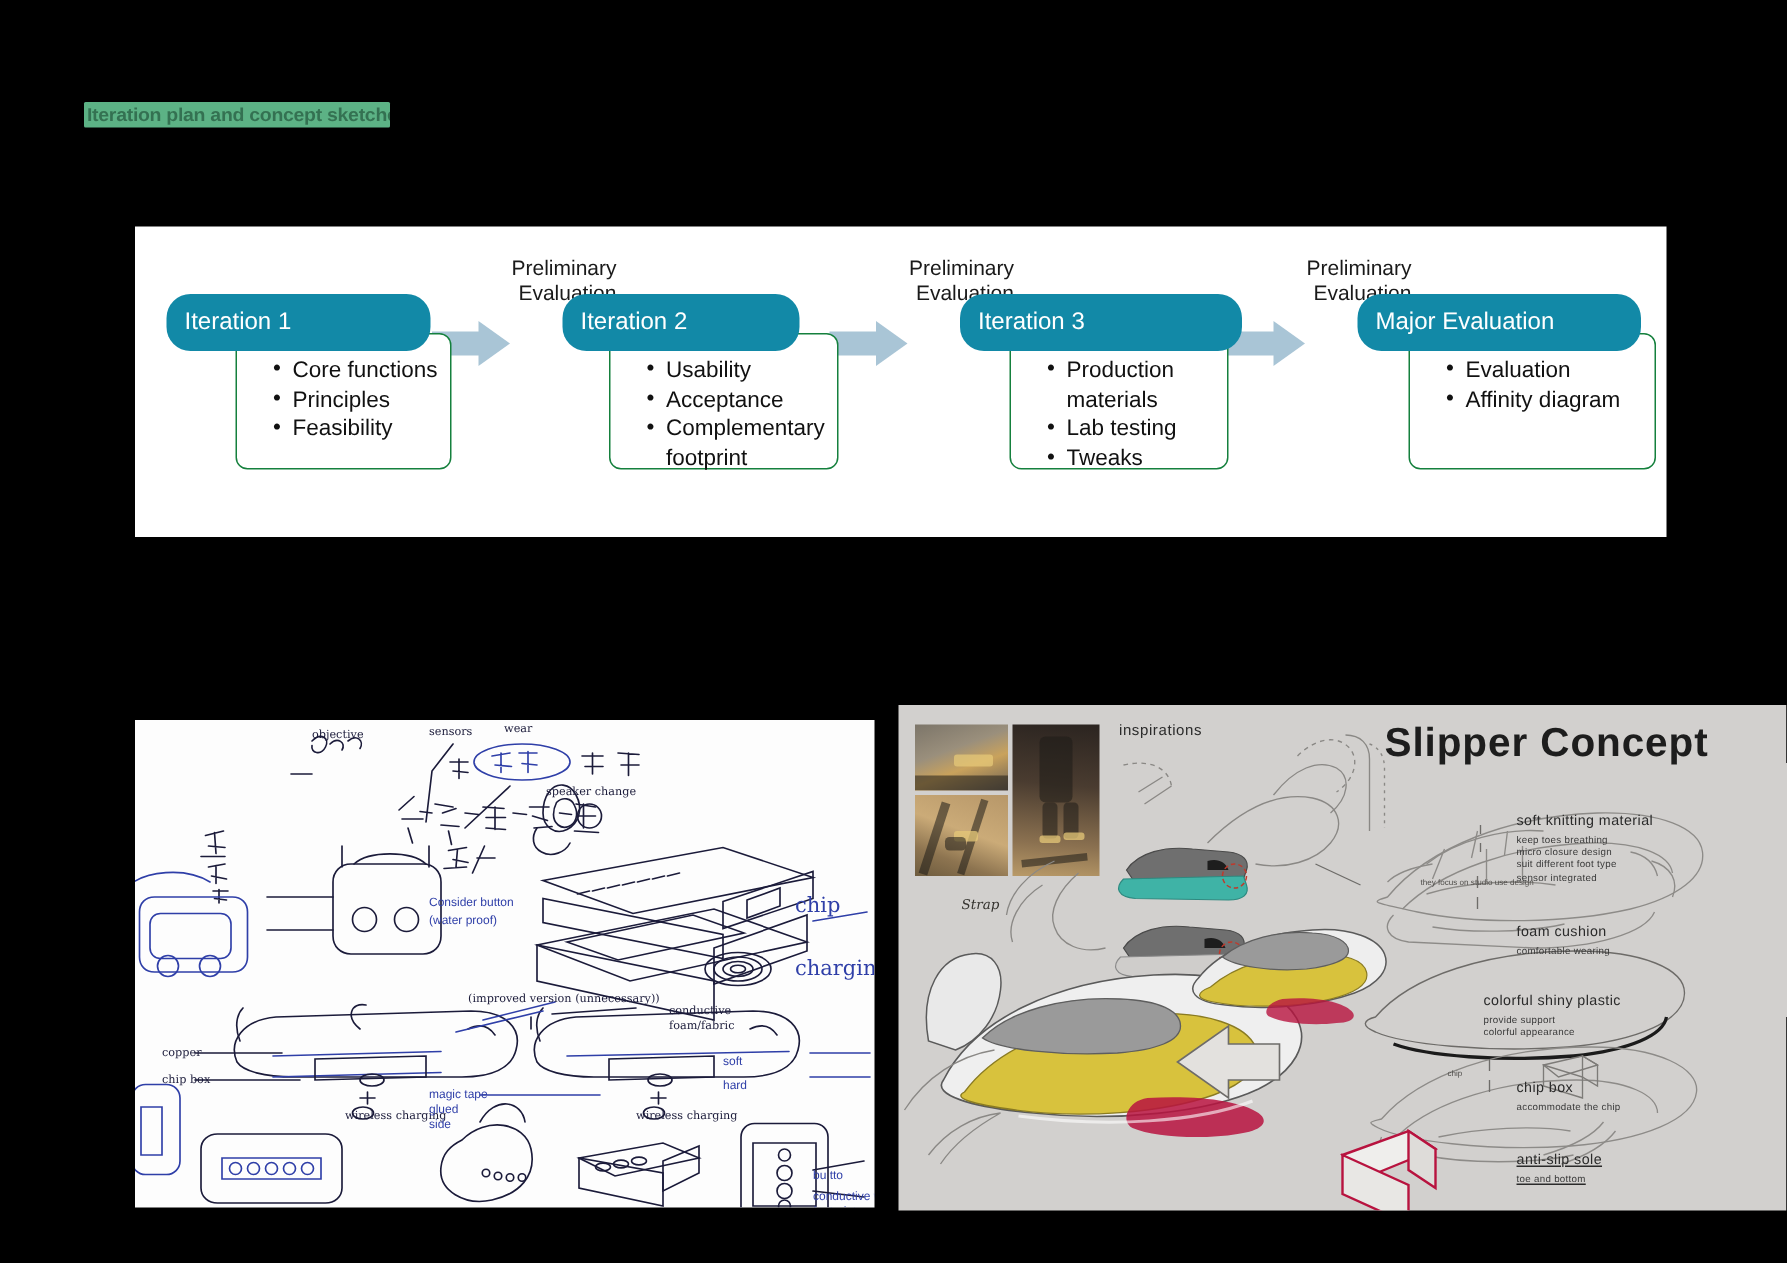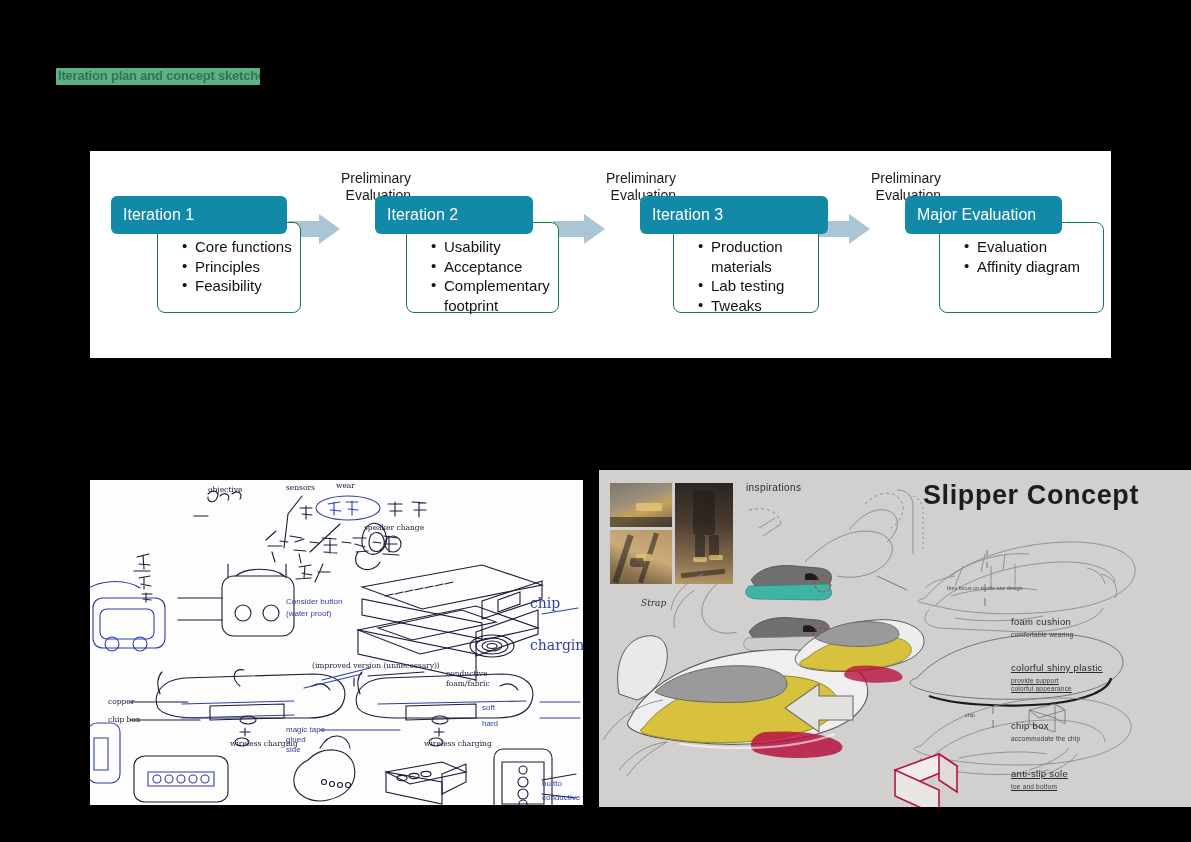--- a/index.html
+++ b/index.html
@@ -19,21 +19,21 @@
     transform:scale(1,0.95);transform-origin:left top;
   }
 
   
   #flow-panel{
     position:absolute;left:90px;top:151px;width:1021px;height:207px;
     background:#ffffff;
   }
   .stage{position:absolute;top:45px;}
   .stage-header{
-    position:absolute;left:0;top:0;height:38px;border-radius:6px;
+    position:absolute;left:0;top:0;height:38px;border-radius:16px;
     background:#1289a7;color:#ffffff;font-size:16px;
     display:flex;align-items:center;padding:0 0 0 12px;
     box-sizing:border-box;z-index:3;
   }
   .stage-body{
     position:absolute;top:26px;border:1px solid #15803d;border-radius:8px;
     background:#ffffff;box-sizing:border-box;z-index:2;
     padding:14px 8px 10px 8px;
   }
   .stage-body ul{margin:0;padding:0 0 0 16px;list-style:none;}
@@ -49,21 +49,21 @@
   #stage-1{left:21px;}
   #stage-1 .stage-header{width:176px;}
   #stage-1 .stage-body{left:46px;width:144px;height:91px;}
   #stage-2{left:285px;}
   #stage-2 .stage-header{width:158px;}
   #stage-2 .stage-body{left:31px;width:153px;height:91px;}
   #stage-3{left:550px;}
   #stage-3 .stage-header{width:188px;}
   #stage-3 .stage-body{left:33px;width:146px;height:91px;}
   #stage-4{left:815px;}
-  #stage-4 .stage-header{width:157px;}
+  #stage-4 .stage-header{width:189px;}
   #stage-4 .stage-body{left:34px;width:165px;height:91px;}
 
   
   .prelim{
     position:absolute;text-align:right;font-size:14px;color:#1a1a1a;
     line-height:17px;width:130px;
   }
   .arrow{position:absolute;width:52px;height:30px;}
   .arrow .shaft{
     position:absolute;left:0;top:7px;width:33px;height:16px;background:#a9c5d6;
@@ -465,29 +465,38 @@
     </g>
     <g fill="#4e4c49" font-size="5.4" font-family="Liberation Sans, sans-serif">
       <text x="348" y="120">they focus on studio use design</text>
       <text x="366" y="247">chip</text>
     </g>
     <g fill="#35332f" font-size="9" font-family="DejaVu Serif, serif" font-style="italic">
       <text x="42" y="136">Strap</text>
     </g>
   </svg>
 
+  <div class="ann" style="left:412px;top:72px;width:168px;">
+    <div class="ttl">soft knitting material</div>
+    <div class="sub">
+      <div>keep toes breathing</div>
+      <div>micro closure design</div>
+      <div>suit different foot type</div>
+      <div>sensor integrated</div>
+    </div>
+  </div>
 
   <div class="ann" style="left:412px;top:146px;width:168px;">
     <div class="ttl">foam cushion</div>
     <div class="sub">
       <div>comfortable wearing</div>
     </div>
   </div>
 
-  <div class="ann" style="left:412px;top:192px;width:168px;text-decoration:underline;">
+  <div class="ann" style="left:390px;top:192px;width:168px;">
     <div class="ttl">colorful shiny plastic</div>
     <div class="sub">
       <div>provide support</div>
       <div>colorful appearance</div>
     </div>
   </div>
 
   <div class="ann" style="left:412px;top:250px;width:168px;">
     <div class="ttl">chip box</div>
     <div class="sub">

